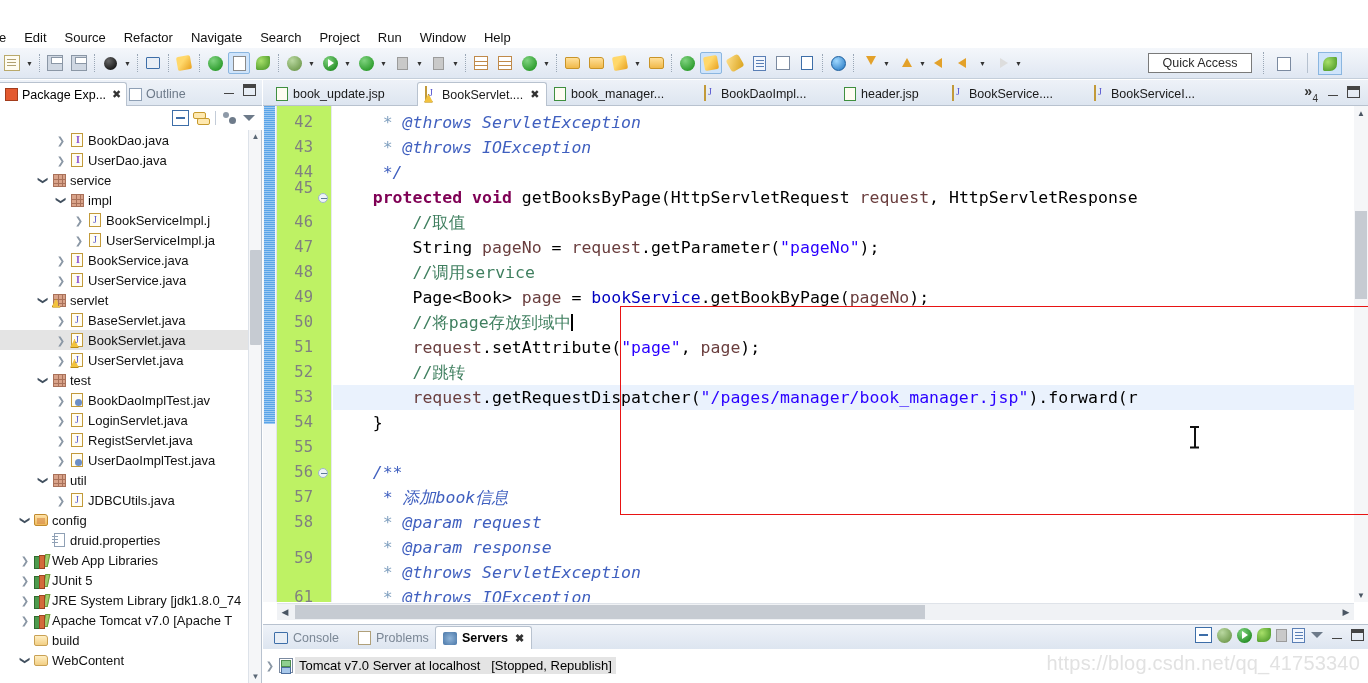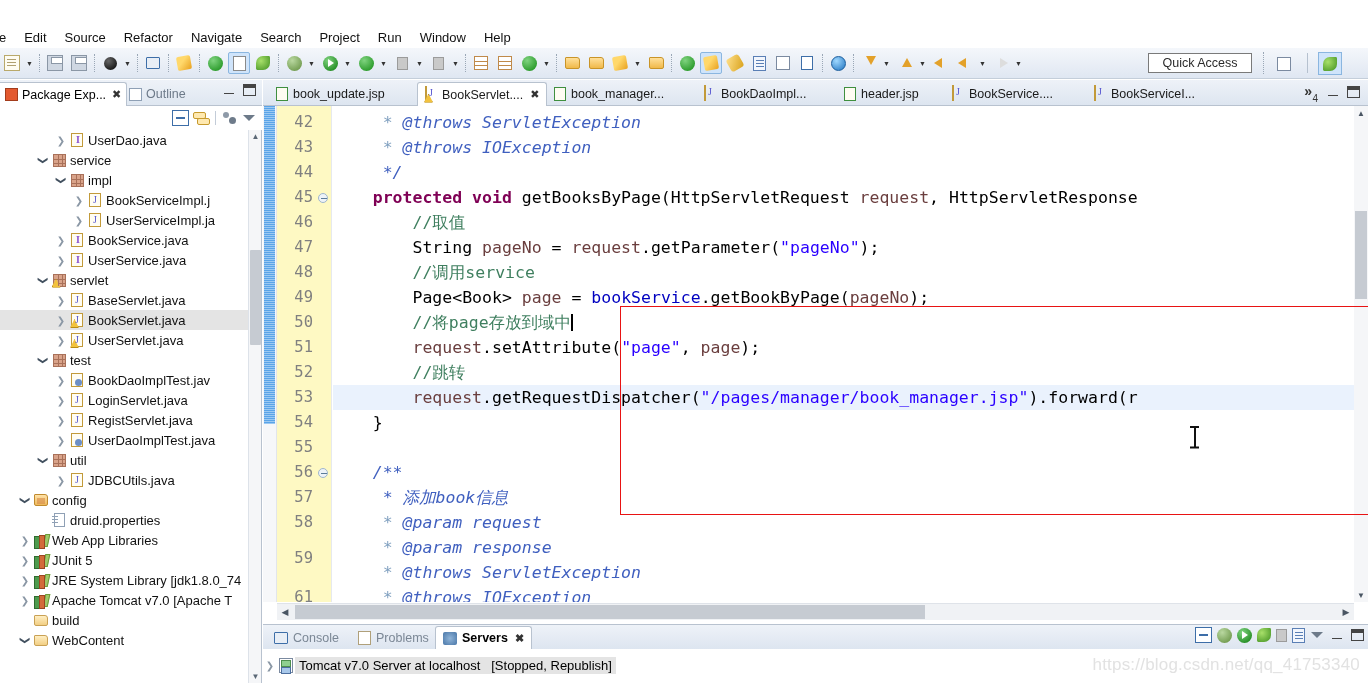--- a/index.html
+++ b/index.html
@@ -274,21 +274,21 @@
   .marker-bar {
     position:absolute; left:0; top:0; width:14px; bottom:18px; background:#f6f7f9;
     border-right:1px solid #e2e5ea;
   }
   .marker-bar .hl {
     position:absolute; left:1px; top:0px; width:11px; height:318px;
     background: repeating-linear-gradient(to bottom,#5aa4e8 0 1px,#9cc9f2 1px 2px);
   }
   .gutter {
     position:absolute; left:14px; top:0; width:55px; bottom:18px;
-    background:#fef9c3; border-right:1px solid #e6e9ee;
+    background:#bef264; border-right:1px solid #e6e9ee;
   }
   .gline {
     position:absolute; right:18px; height:25px; line-height:25px;
     font-family:"DejaVu Sans Mono", monospace; font-size:15.5px; color:#808080;
     text-align:right; white-space:nowrap;
   }
   .fold {
     position:absolute; right:2px; width:13px; height:25px;
     display:flex; align-items:center; justify-content:center;
   }
@@ -379,21 +379,21 @@
     position:absolute; left:0; top:6px; height:20px; display:flex; align-items:center;
     font-size:13px;
   }
   .server-row .label { background:#e4e4e4; padding:1px 4px; }
   .i-server { width:14px;height:15px; background:#fff;border:1px solid #7b8aa0; position:relative;}
   .i-server::before{content:"";position:absolute;left:1px;top:1px;width:8px;height:5px;background:#8fd08f;border:1px solid #4d8f4d;}
   .i-server::after{content:"";position:absolute;left:1px;top:8px;width:8px;height:5px;background:#a8c8ea;border:1px solid #4d6f9f;}
 
   .watermark {
     position:absolute; right:8px; bottom:8px;
-    font-size:17px; color:#e2e2e2; font-family:"Liberation Sans", sans-serif;
+    font-size:20px; color:#e2e2e2; font-family:"Liberation Sans", sans-serif;
     letter-spacing:0.2px; white-space:nowrap;
   }
 </style>
 </head>
 <body>
 
 <div id="app">
 
 
   <div class="menubar">
@@ -566,20 +566,28 @@
       <span class="lp-tb-ico ico-dots"></span>
       <span class="lp-tb-ico ico-vtri"></span>
     </div>
     <div class="tree" id="tree-container">
         <div class="tree-row">
           <span style="flex: 0 0 54px;"></span>
           <span class="tw-arrow closed"></span>
           <span class="tw-icon">
             <span class="i-iface"></span>
           </span>
+          <span class="tw-label">BookDao.java</span>
+        </div>
+        <div class="tree-row">
+          <span style="flex: 0 0 54px;"></span>
+          <span class="tw-arrow closed"></span>
+          <span class="tw-icon">
+            <span class="i-iface"></span>
+          </span>
           <span class="tw-label">UserDao.java</span>
         </div>
         <div class="tree-row">
           <span style="flex: 0 0 36px;"></span>
           <span class="tw-arrow open"></span>
           <span class="tw-icon">
             <span class="i-pkg"></span>
           </span>
           <span class="tw-label">service</span>
         </div>
@@ -835,21 +843,21 @@
       </div>
 
     <div class="ed-body">
       <div class="marker-bar">
         <div class="hl"></div>
       </div>
       <div class="gutter" id="gutter">
           <div class="gline" style="top: 4px;">42</div>
           <div class="gline" style="top: 29px;">43</div>
           <div class="gline" style="top: 54px;">44</div>
-          <div class="gline" style="top: 79px;">45</div>
+          <div class="gline" style="top: 70px;">45</div>
           <div class="fold" style="top: 79px;">
             <span></span>
           </div>
           <div class="gline" style="top: 104px;">46</div>
           <div class="gline" style="top: 129px;">47</div>
           <div class="gline" style="top: 154px;">48</div>
           <div class="gline" style="top: 179px;">49</div>
           <div class="gline" style="top: 204px;">50</div>
           <div class="gline" style="top: 229px;">51</div>
           <div class="gline" style="top: 254px;">52</div>

